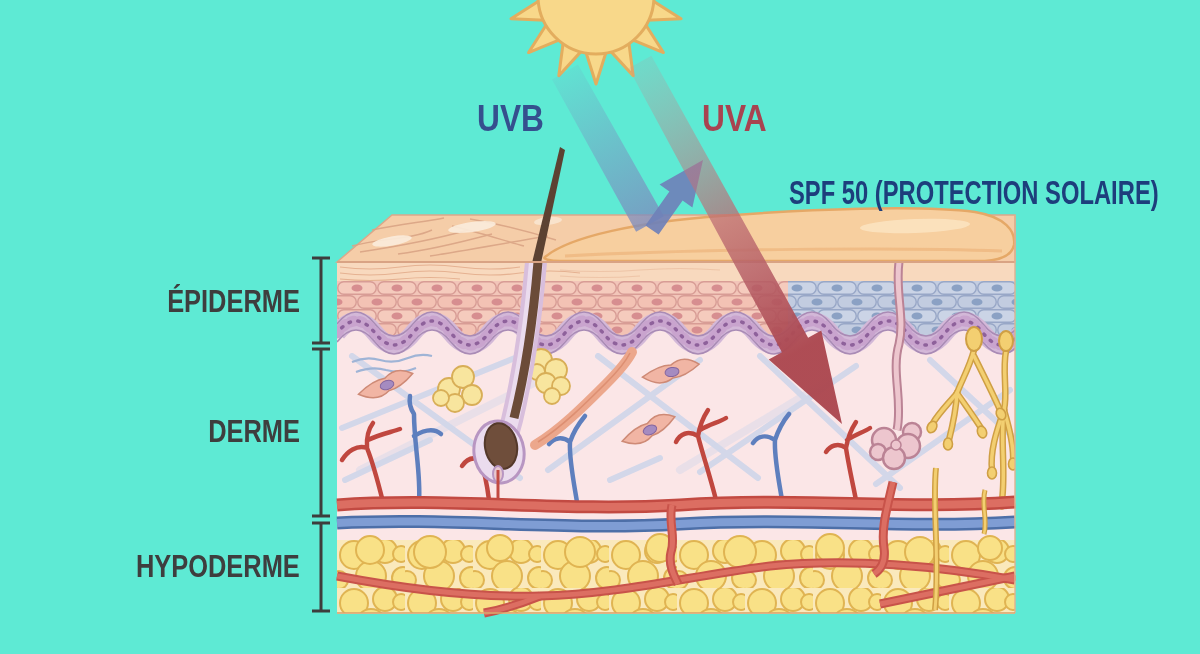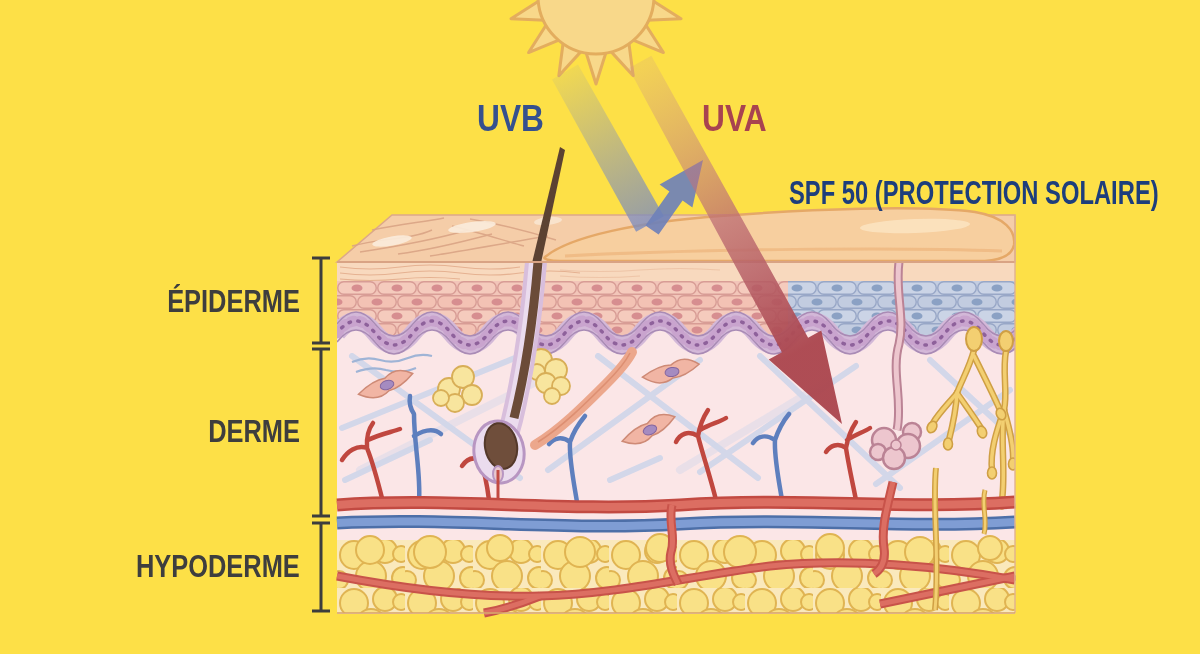--- a/index.html
+++ b/index.html
@@ -1,16 +1,16 @@
 <!DOCTYPE html>
 <html><head>
 <meta charset="utf-8">
 <style>
   html,body{margin:0;padding:0;background:#fff;}
-  #stage{position:relative;width:1200px;height:654px;background:#fde047;overflow:hidden;
+  #stage{position:relative;width:1200px;height:654px;background:#5eead4;overflow:hidden;
          font-family:"Liberation Sans", sans-serif;}
   #art{position:absolute;left:0;top:0;}
   .lbl{position:absolute;font-weight:bold;line-height:1;white-space:nowrap;}
   .ray-lbl{font-size:36px;transform:scaleX(.88);transform-origin:left top;}
   #uvb-lbl{left:477px;top:101px;color:#35508E;}
   #uva-lbl{left:702px;top:101px;color:#A84350;}
   #spf-lbl{left:789px;top:176px;color:#1D3E7C;font-size:33px;transform:scaleX(.72);transform-origin:left top;}
   .layer-lbl{color:#3E3E3E;font-size:31px;transform:scaleX(.82);transform-origin:right top;right:900px;}
   #lbl-epi{top:286px;}
   #lbl-der{top:416px;}

